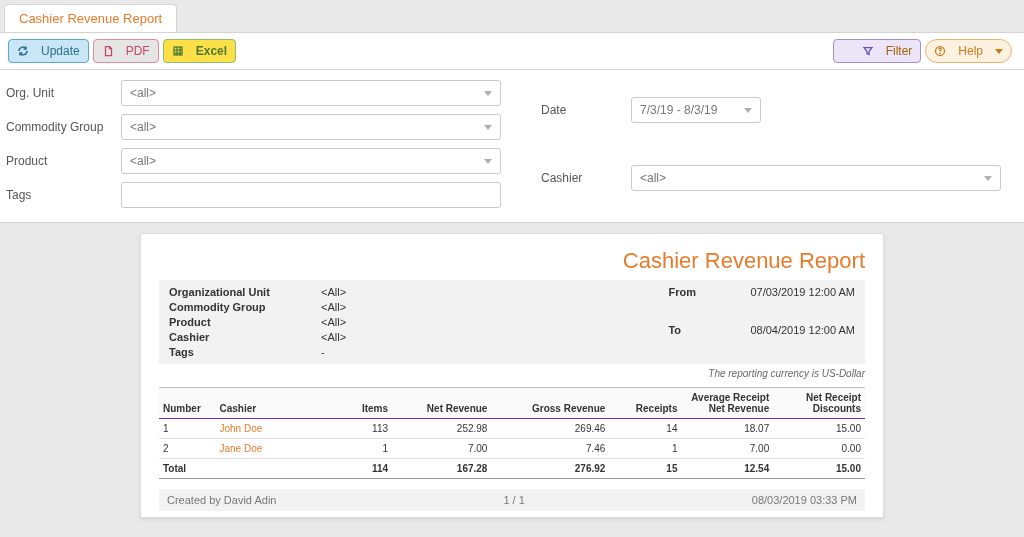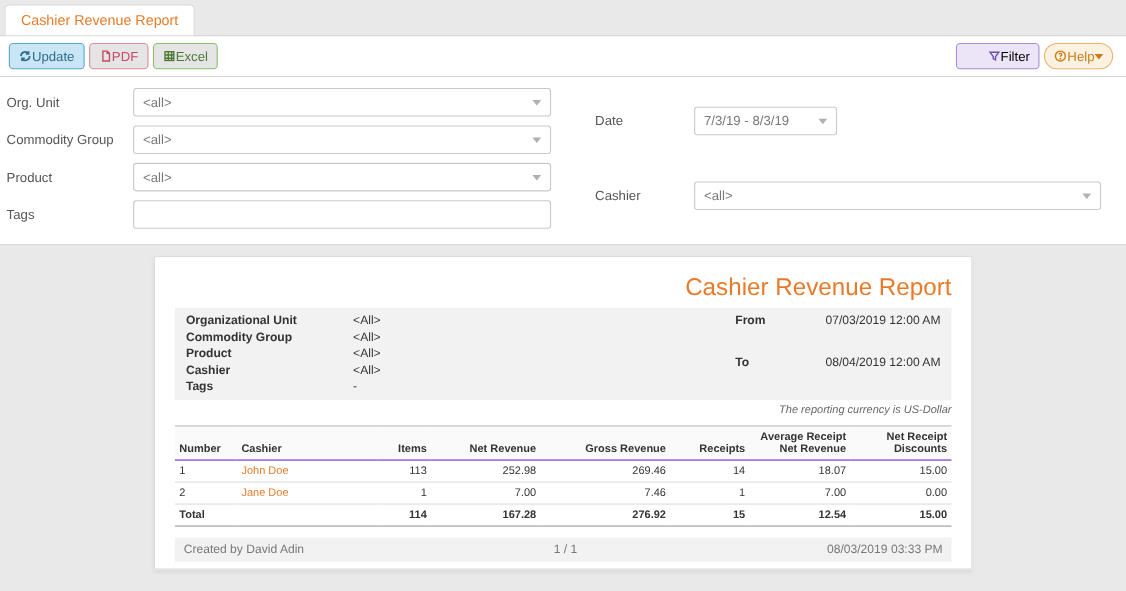--- a/index.html
+++ b/index.html
@@ -40,21 +40,21 @@
   .toolbar {
     background: #fff;
     border-bottom: 1px solid #d4d4d4;
     padding: 6px 8px;
     display: flex;
     align-items: center;
   }
   .btn {
     display: inline-flex;
     align-items: center;
-    gap: 0;
+    gap: 12px;
     padding: 4px 8px;
     border-radius: 4px;
     font-size: 12px;
     cursor: pointer;
     border: 1px solid;
     margin-right: 4px;
     background: #fff;
   }
   .btn-update {
     background: #c8e6f5;
@@ -62,25 +62,26 @@
     color: #2f6e8a;
   }
   .btn-pdf {
     border-color: #e38a9b;
     color: #c74864;
     background: #e5e5e5;
   }
   .btn-excel {
     border-color: #8bbf6d;
     color: #4d7a33;
-    background: #e5e5e5;
+    background: #fde047;
+    font-weight: bold;
   }
   .btn-filter {
     border-color: #a48fd0;
-    color: #000000;
+    color: #a16207;
     background: #ece5f8;
     padding-left: 28px;
   }
   .btn-help {
     border-color: #eab46f;
     color: #c97b1c;
     background: #fdf1df;
     border-radius: 12px;
   }
   .spacer { flex: 1; }

